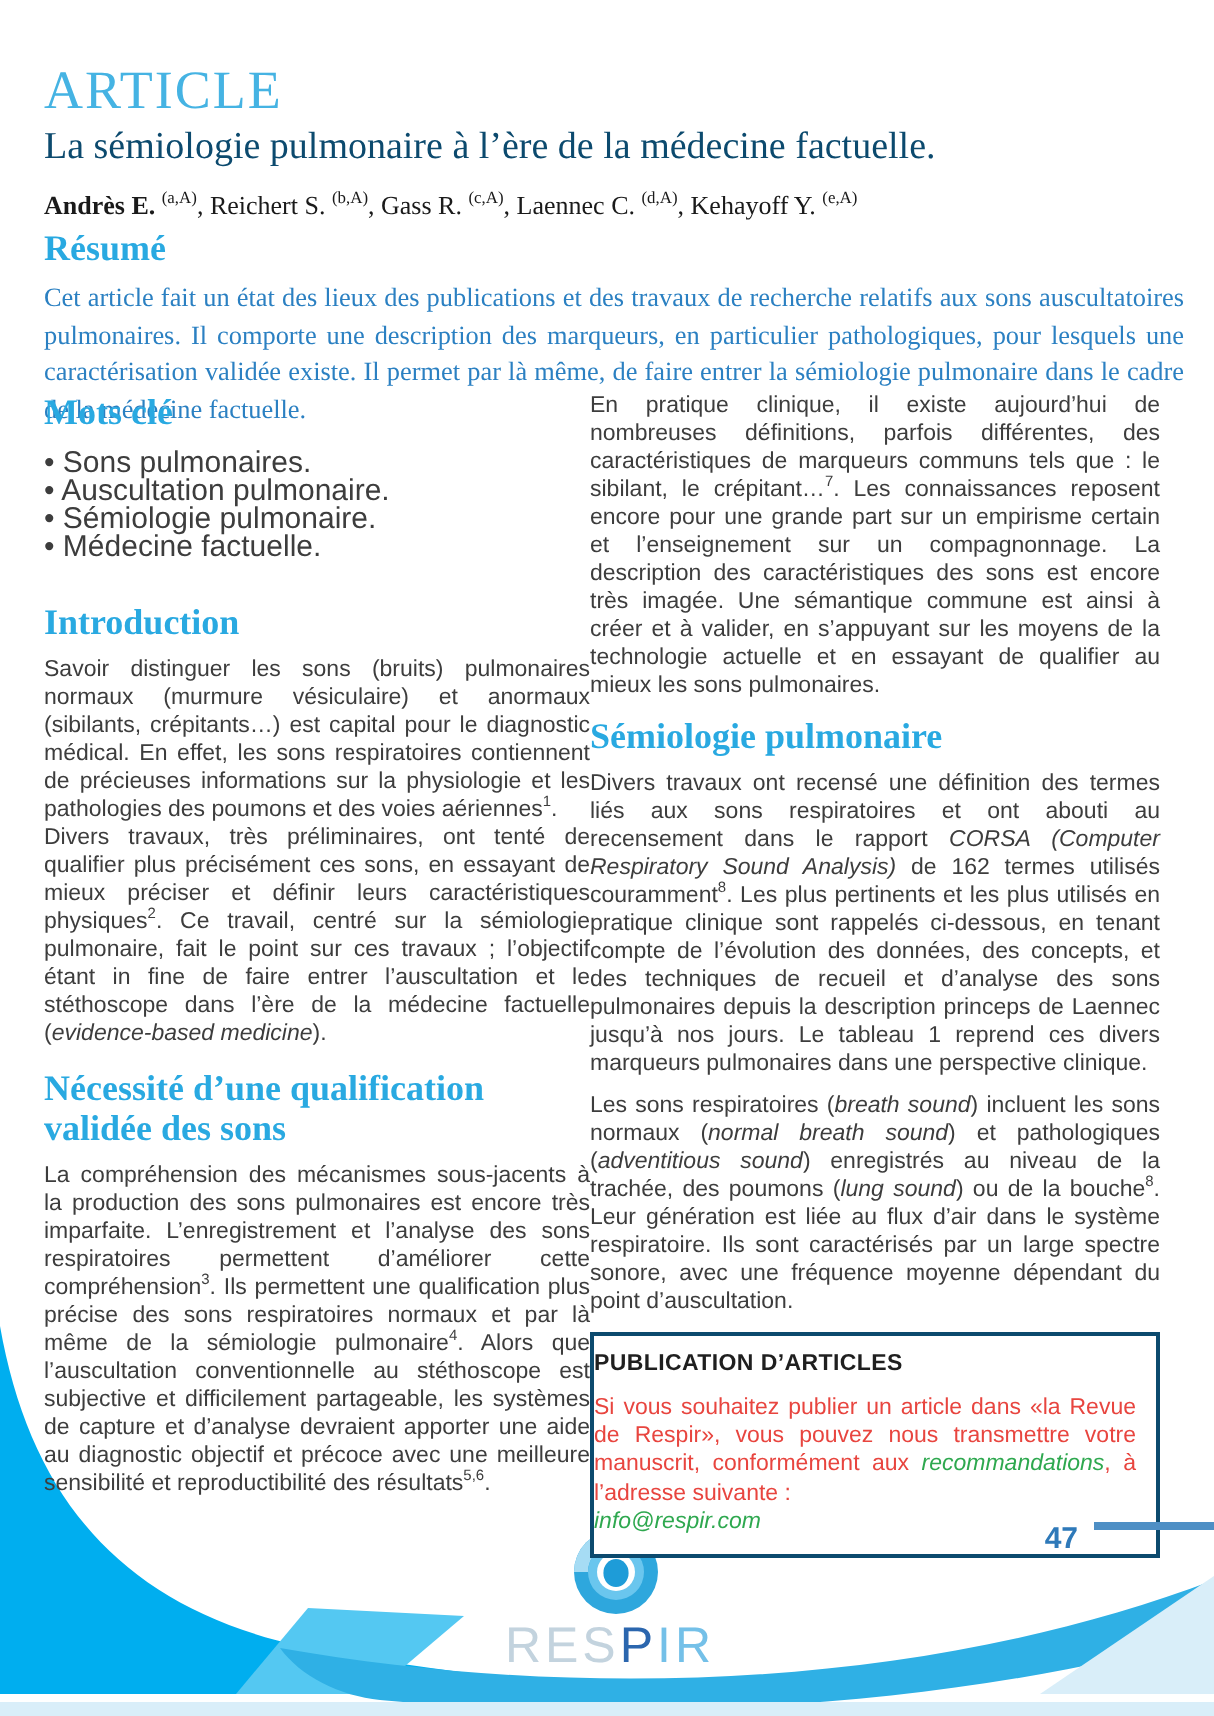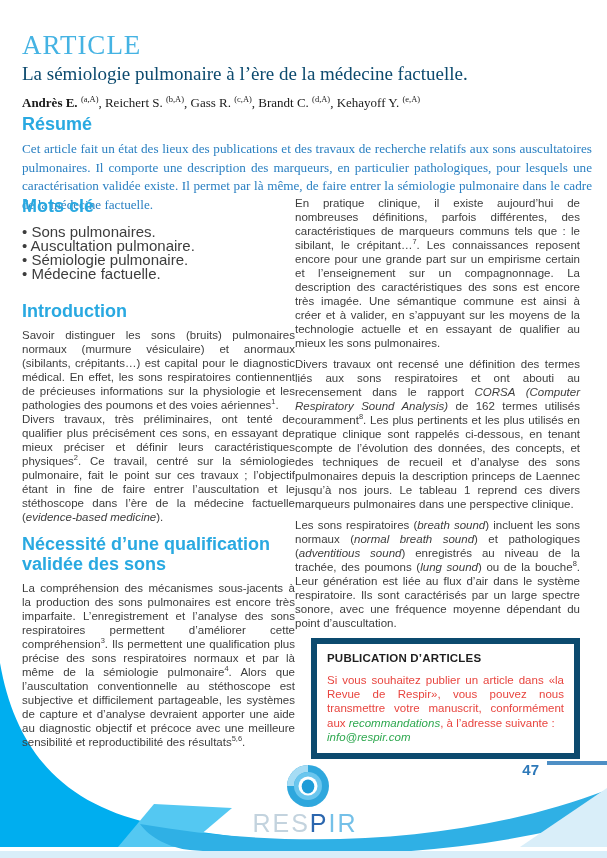--- a/index.html
+++ b/index.html
@@ -9,54 +9,54 @@
   }
   .abs{position:absolute;}
   
   #kicker{left:22px;top:30px;font-family:"Liberation Serif",serif;font-size:27px;
           color:#45B3E3;letter-spacing:1px;}
   #title{left:22px;top:63px;font-family:"Liberation Serif",serif;font-size:19px;
          color:#0c4a6e;}
   #authors{left:22px;top:95px;font-family:"Liberation Serif",serif;font-size:13px;color:#1a1a1a;}
   
   #resume-h{left:22px;top:114px;}
-  .h-cyan{font-size:18px;font-weight:bold;color:#29A9E1;line-height:20px;}
+  .h-cyan{font-size:18px;font-weight:bold;color:#29A9E1;line-height:20px;font-family:Liberation Serif, serif;}
   #resume-b{left:22px;top:140px;width:570px;font-family:"Liberation Serif",serif;
             font-size:13.2px;line-height:18.6px;color:#2B80C2;text-align:justify;}
   
   #cols{left:22px;top:196px;width:572px;display:flex;z-index:2;}
   .col-l{width:273px;}
   .col-r{width:285px;}
   .body-p{font-size:11.5px;line-height:14px;color:#3D3D3D;text-align:justify;margin:0;}
   .kw-list{list-style:none;margin:9px 0 0 0;padding:0;font-size:15px;line-height:14px;color:#3D3D3D;}
   .kw-list li::before{content:"• ";}
   .mt8{margin-top:8px;} .mt7{margin-top:7px;} .mt10{margin-top:10px;} .mt20{margin-top:20px;}
   .sp{font-size:0.65em;vertical-align:super;line-height:0;}
   .it{font-style:italic;}
   .bd{font-weight:bold;}
   
-  #pubbox{margin-top:8px;border:6px solid #0c4a6e;padding:8px 10px 9px 10px;background:#fff;margin-left:16px;}
+  #pubbox{margin-top:8px;border:2px solid #0c4a6e;padding:8px 10px 9px 0;background:#fff;}
   #pubbox .pb-title{font-size:11.5px;font-weight:bold;color:#1f1f1f;letter-spacing:.2px;}
   #pubbox .pb-body{margin-top:9px;font-size:11.5px;line-height:14.2px;color:#E8453F;text-align:justify;}
   #pubbox .pb-email{font-size:11.5px;line-height:14.2px;color:#2EA84F;font-style:italic;}
   
   #pagenum{top:761px;right:0;display:flex;align-items:flex-start;z-index:3;}
   #pagenum .num{font-size:15px;font-weight:bold;color:#2E79B9;}
   #pagenum .rule{width:60px;height:4px;background:#4E8FC5;margin-left:8px;}
   
   #footer-svg{left:0;bottom:0;z-index:0;}
   #logo-text{top:809px;left:238px;width:134px;text-align:center;z-index:1;
              font-size:25px;letter-spacing:2px;font-family:"Liberation Sans",sans-serif;}
 </style>
 </head>
 <body>
 
 <div class="abs" id="kicker">ARTICLE</div>
 <div class="abs" id="title">La sémiologie pulmonaire à l’ère de la médecine factuelle.</div>
-<div class="abs" id="authors"><span class="bd">Andrès E. </span><span class="sp">(a,A)</span><span>, Reichert S. </span><span class="sp">(b,A)</span><span>, Gass R. </span><span class="sp">(c,A)</span><span>, Brandt C. </span><span class="sp">(d,A)</span><span>, Kehayoff Y. </span><span class="sp">(e,A)</span></div>
+<div class="abs" id="authors"><span class="bd">Andrès E. </span><span class="sp">(a,A)</span><span>, Reichert S. </span><span class="sp">(b,A)</span><span>, Gass R. </span><span class="sp">(c,A)</span><span>, Laennec C. </span><span class="sp">(d,A)</span><span>, Kehayoff Y. </span><span class="sp">(e,A)</span></div>
 
 <div class="abs h-cyan" id="resume-h">Résumé</div>
 <div class="abs" id="resume-b">Cet article fait un état des lieux des publications et des travaux de recherche relatifs aux sons auscultatoires pulmonaires. Il comporte une description des marqueurs, en particulier pathologiques, pour lesquels une caractérisation validée existe. Il permet par là même, de faire entrer la sémiologie pulmonaire dans le cadre de la médecine factuelle.</div>
 
 <div class="abs" id="cols">
   <div class="col-l">
     <div class="h-cyan">Mots clé</div>
     <ul class="kw-list">
       <li>Sons pulmonaires.</li>
       <li>Auscultation pulmonaire.</li>
@@ -64,20 +64,21 @@
       <li>Médecine factuelle.</li>
     </ul>
     <div class="h-cyan mt20">Introduction</div>
     <p class="body-p mt7"><span>Savoir distinguer les sons (bruits) pulmonaires normaux (murmure vésiculaire) et anormaux (sibilants, crépitants…) est capital pour le diagnostic médical. En effet, les sons respiratoires contiennent de précieuses informations sur la physiologie et les pathologies des poumons et des voies aériennes</span><span class="sp">1</span><span>.</span></p>
     <p class="body-p"><span>Divers travaux, très préliminaires, ont tenté de qualifier plus précisément ces sons, en essayant de mieux préciser et définir leurs caractéristiques physiques</span><span class="sp">2</span><span>. Ce travail, centré sur la sémiologie pulmonaire, fait le point sur ces travaux ; l’objectif étant in fine de faire entrer l’auscultation et le stéthoscope dans l’ère de la médecine factuelle (</span><span class="it">evidence-based medicine</span><span>).</span></p>
     <div class="h-cyan mt10">Nécessité d’une qualification validée des sons</div>
     <p class="body-p mt7"><span>La compréhension des mécanismes sous-jacents à la production des sons pulmonaires est encore très imparfaite. L’enregistrement et l’analyse des sons respiratoires permettent d’améliorer cette compréhension</span><span class="sp">3</span><span>. Ils permettent une qualification plus précise des sons respiratoires normaux et par là même de la sémiologie pulmonaire</span><span class="sp">4</span><span>. Alors que l’auscultation conventionnelle au stéthoscope est subjective et difficilement partageable, les systèmes de capture et d’analyse devraient apporter une aide au diagnostic objectif et précoce avec une meilleure sensibilité et reproductibilité des résultats</span><span class="sp">5,6</span><span>.</span></p>
   </div>
   <div class="col-r">
     <p class="body-p"><span>En pratique clinique, il existe aujourd’hui de nombreuses définitions, parfois différentes, des caractéristiques de marqueurs communs tels que : le sibilant, le crépitant…</span><span class="sp">7</span><span>. Les connaissances reposent encore pour une grande part sur un empirisme certain et l’enseignement sur un compagnonnage. La description des caractéristiques des sons est encore très imagée. Une sémantique commune est ainsi à créer et à valider, en s’appuyant sur les moyens de la technologie actuelle et en essayant de qualifier au mieux les sons pulmonaires.</span></p>
+    <div class="h-cyan mt8">Sémiologie pulmonaire</div>
     <p class="body-p mt7"><span>Divers travaux ont recensé une définition des termes liés aux sons respiratoires et ont abouti au recensement dans le rapport </span><span class="it">CORSA (Computer Respiratory Sound Analysis)</span><span> de 162 termes utilisés couramment</span><span class="sp">8</span><span>. Les plus pertinents et les plus utilisés en pratique clinique sont rappelés ci-dessous, en tenant compte de l’évolution des données, des concepts, et des techniques de recueil et d’analyse des sons pulmonaires depuis la description princeps de Laennec jusqu’à nos jours. Le tableau 1 reprend ces divers marqueurs pulmonaires dans une perspective clinique.</span></p>
     <p class="body-p mt7"><span>Les sons respiratoires (</span><span class="it">breath sound</span><span>) incluent les sons normaux (</span><span class="it">normal breath sound</span><span>) et pathologiques (</span><span class="it">adventitious sound</span><span>) enregistrés au niveau de la trachée, des poumons (</span><span class="it">lung sound</span><span>) ou de la bouche</span><span class="sp">8</span><span>. Leur génération est liée au flux d’air dans le système respiratoire. Ils sont caractérisés par un large spectre sonore, avec une fréquence moyenne dépendant du point d’auscultation.</span></p>
     <div id="pubbox">
       <div class="pb-title">PUBLICATION D’ARTICLES</div>
       <div class="pb-body"><span>Si vous souhaitez publier un article dans «la Revue de Respir», vous pouvez nous transmettre votre manuscrit, conformément aux </span><span class="it" style="color: rgb(46, 168, 79);">recommandations</span><span>, à l’adresse suivante :</span></div>
       <div class="pb-email">info@respir.com</div>
     </div>
   </div>
 </div>
 

